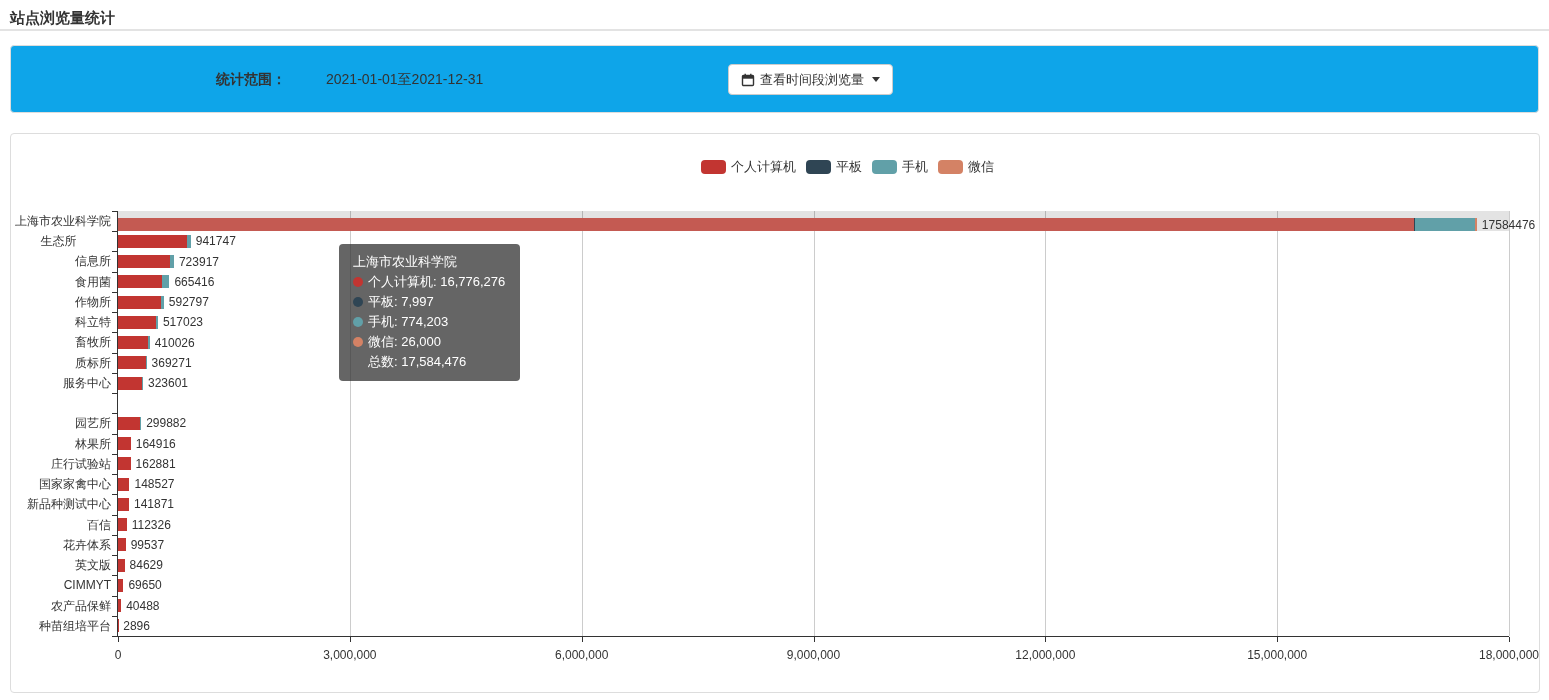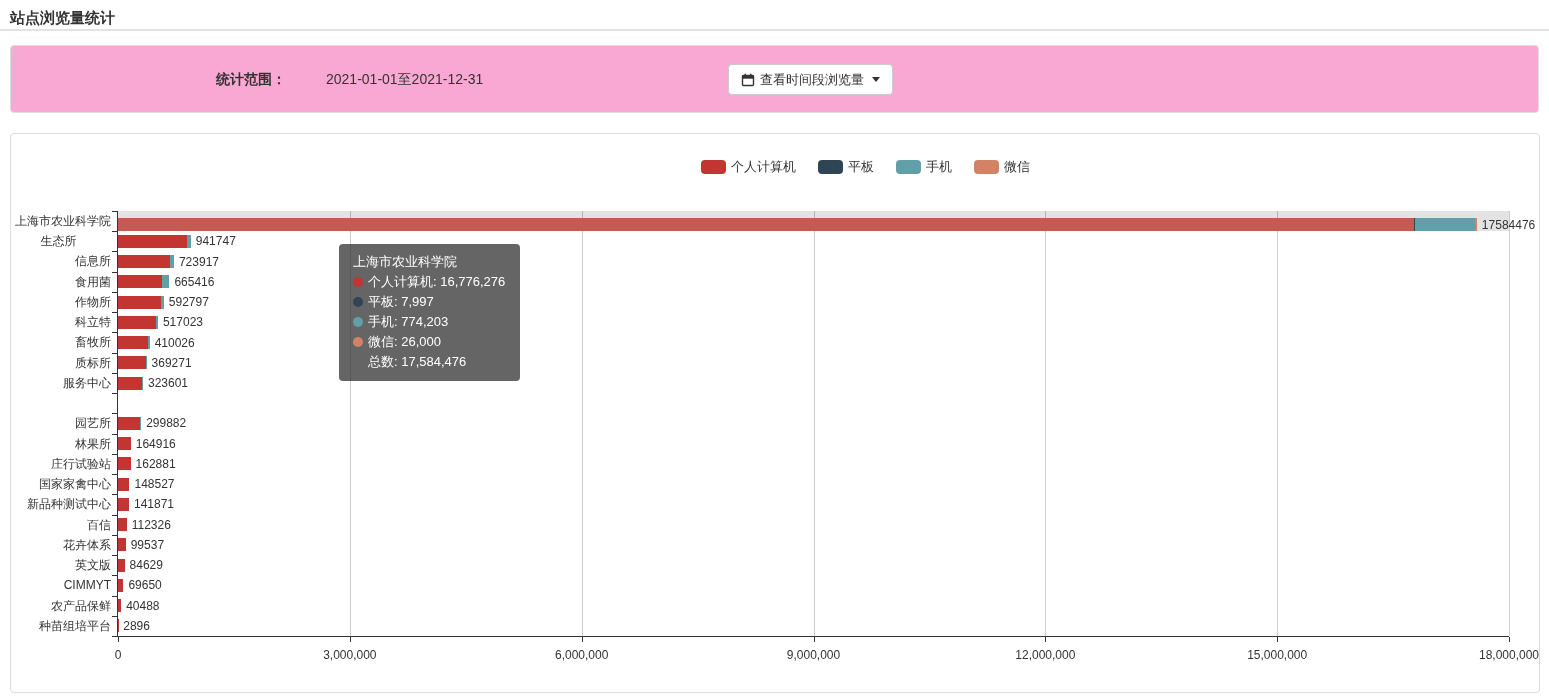--- a/index.html
+++ b/index.html
@@ -6,36 +6,36 @@
   html,body { width:1549px; height:700px; background:#fff; overflow:hidden;
     font-family:"Liberation Sans","DejaVu Sans",sans-serif; color:#333; }
 
   
   .page-header { position:absolute; left:0; top:0; width:100%; height:31px;
     border-bottom:2px solid #e3e3e3; background:#fff; }
   .page-header h1 { font-size:15px; font-weight:bold; color:#333; padding:9px 0 0 10px; }
 
   
   .filter-bar { position:absolute; left:10px; top:45px; width:1529px; height:68px;
-    background:#f9a8d4; border:1px solid #ddd; border-radius:4px; }
+    background:#0ea5e9; border:1px solid #ddd; border-radius:4px; }
   .filter-label { position:absolute; left:205px; top:25px; font-size:14px; font-weight:bold; }
   .filter-value { position:absolute; left:315px; top:25px; font-size:14px; }
   .range-btn { position:absolute; left:717px; top:18px; height:31px;
     background:#fff; border:1px solid #ccc; border-radius:4px;
     font-size:13px; color:#333; display:inline-flex; align-items:center;
     padding:0 12px; gap:5px; cursor:pointer; font-family:inherit; }
   .caret { display:inline-block; width:0; height:0; margin-left:3px;
     border-left:4px solid transparent; border-right:4px solid transparent;
     border-top:5px solid #333; }
 
   
   .chart-panel { position:absolute; left:10px; top:133px; width:1530px; height:560px;
     background:#fff; border:1px solid #ddd; border-radius:4px; }
 
-  .legend { position:absolute; left:690px; top:24px; display:flex; align-items:center; gap:22px; }
+  .legend { position:absolute; left:690px; top:24px; display:flex; align-items:center; gap:10px; }
   .legend-item { display:flex; align-items:center; gap:5px; cursor:pointer; }
   .legend-marker { width:25px; height:14px; border-radius:4px; }
   .legend-label { font-size:13px; color:#333; }
 
   .plot { position:absolute; left:107px; top:77px; width:1391px; height:425px; }
   .axis-y { position:absolute; left:-1px; top:0; width:1px; height:426px; background:#333; }
   .axis-x { position:absolute; left:-1px; top:425px; width:1392px; height:1px; background:#333; }
   .gridline { position:absolute; top:0; width:1px; height:425px; background:#ccc; }
   .ytick { position:absolute; left:-6px; width:5px; height:1px; background:#333; }
   .xtick { position:absolute; top:426px; width:1px; height:5px; background:#333; }

